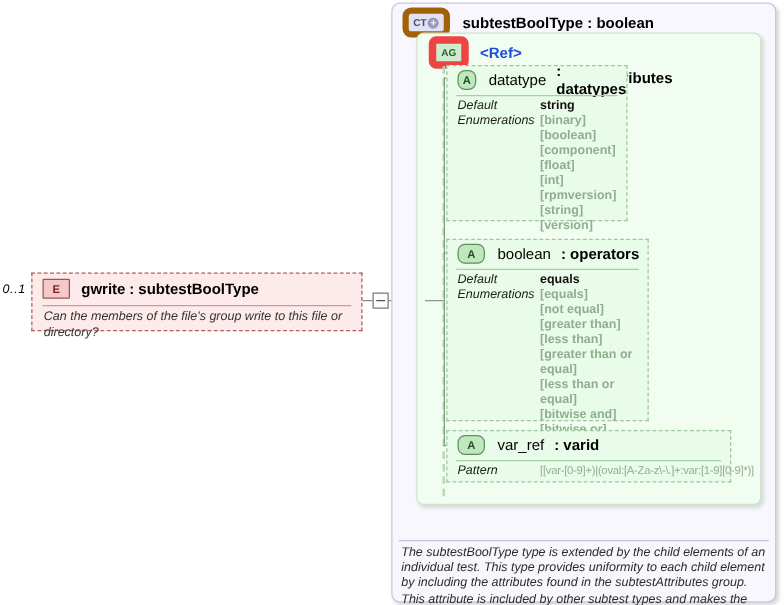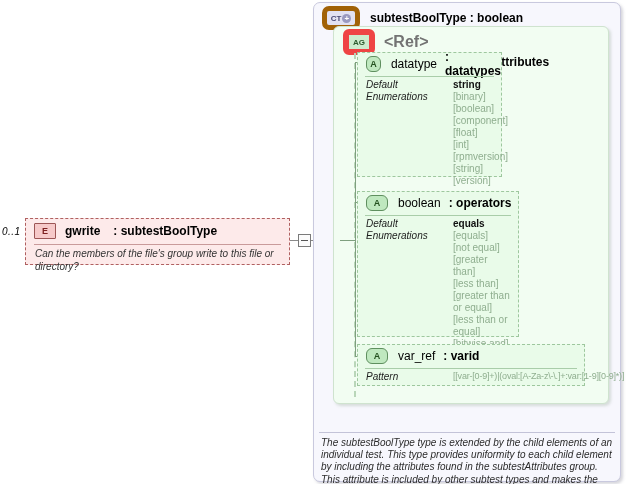--- a/index.html
+++ b/index.html
@@ -37,21 +37,21 @@
     background:#f6c9c9;
     color:#7d2020;
     font-size:9px;font-weight:bold;
     display:flex;align-items:center;justify-content:center;
     border-radius:1px;
   }
   #gwrite-name{
     margin-left:9px;font-size:12px;font-weight:bold;color:#000;
   }
   #gwrite-type{
-    margin-left:13px;font-size:12px;font-weight:bold;color:#000;
+    margin-left:3px;font-size:12px;font-weight:bold;color:#000;
   }
   #gwrite-sep{
     position:absolute;left:8px;right:8px;top:25px;height:1px;background:#c99a9a;
   }
   #gwrite-doc{
     position:absolute;left:9px;right:7px;top:28px;
     font-style:italic;font-size:10px;color:#333;line-height:13px;
   }
 
   
@@ -111,21 +111,21 @@
   }
   .ag-icon{
     width:20px;height:14px;
     border:6px solid #ef4444;
     background:#cdeccd;
     border-radius:6px;
     color:#2d5c2d;
     font-size:8px;font-weight:bold;
     display:flex;align-items:center;justify-content:center;
   }
-  #ag-ref{margin-left:9px;font-size:16px;font-weight:bold;color:#737373;}
+  #ag-ref{margin-left:9px;font-size:12px;font-weight:bold;color:#1d4ed8;}
   #ag-type{margin-left:14px;font-size:12px;font-weight:bold;color:#000;margin-top:40px;}
 
   
   #ag-dash{
     position:absolute;left:20px;top:26px;bottom:6px;width:0;
     border-left:2px dashed #b9d6b9;
   }
 
   
   .tree{position:absolute;background:#7f9f7f;}
@@ -153,28 +153,28 @@
     background:#bfe8bf;
     border-radius:6px;
     color:#24511f;
     font-size:9px;font-weight:bold;
     display:flex;align-items:center;justify-content:center;
   }
   .attr-name{margin-left:10px;font-size:12px;font-weight:normal;color:#000;}
   .attr-type{margin-left:8px;font-size:12px;font-weight:bold;color:#000;}
   .attr-sep{position:absolute;left:7px;right:7px;top:23px;height:1px;background:#a9cda9;}
   .attr-body{position:absolute;left:8px;top:26px;right:6px;}
-  .facet-row{display:flex;align-items:flex-start;gap:21px;}
+  .facet-row{display:flex;align-items:flex-start;}
   .facet-lbl{
     width:66px;flex:0 0 66px;
     font-style:italic;font-size:10px;color:#1c1c1c;line-height:12px;
   }
   .facet-vals{font-size:10px;line-height:12px;}
   .facet-default{font-weight:bold;color:#111;}
-  .enum-item{color:#8fae8f;}
+  .enum-item{color:#8fae8f;font-weight:bold;}
   .pattern-val{font-size:9px;color:#8fae8f;letter-spacing:-0.2px;white-space:nowrap;}
 
   #attr-datatype{left:357px;top:52px;width:145px;height:125px;}
   #attr-operator{left:357px;top:191px;width:162px;height:146px;}
   #attr-varref{left:357px;top:344px;width:228px;height:42px;}
 
   
   #doc-block{
     position:absolute;left:319px;top:432px;width:296px;height:66px;
   }

